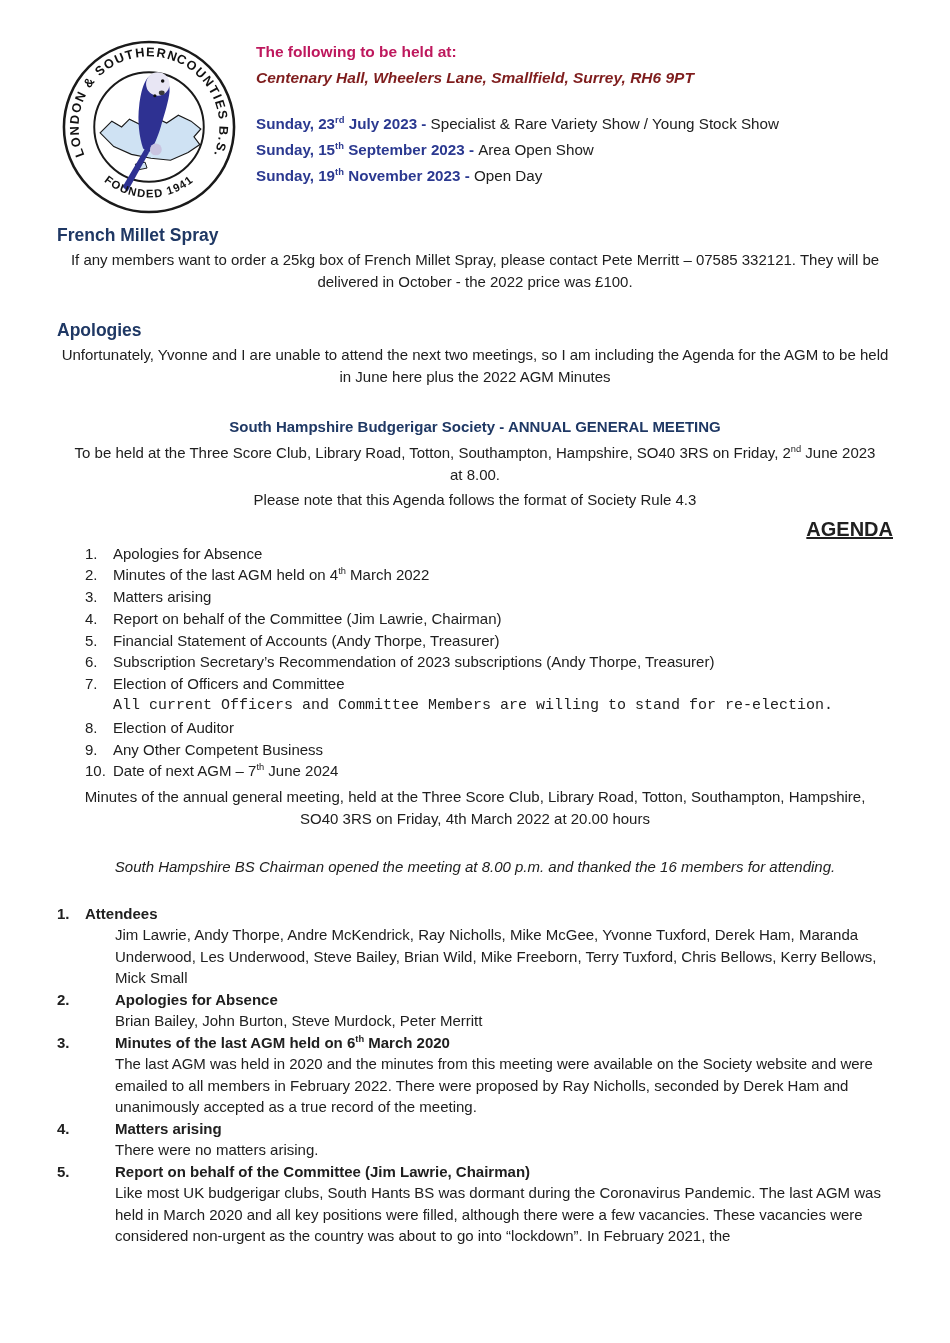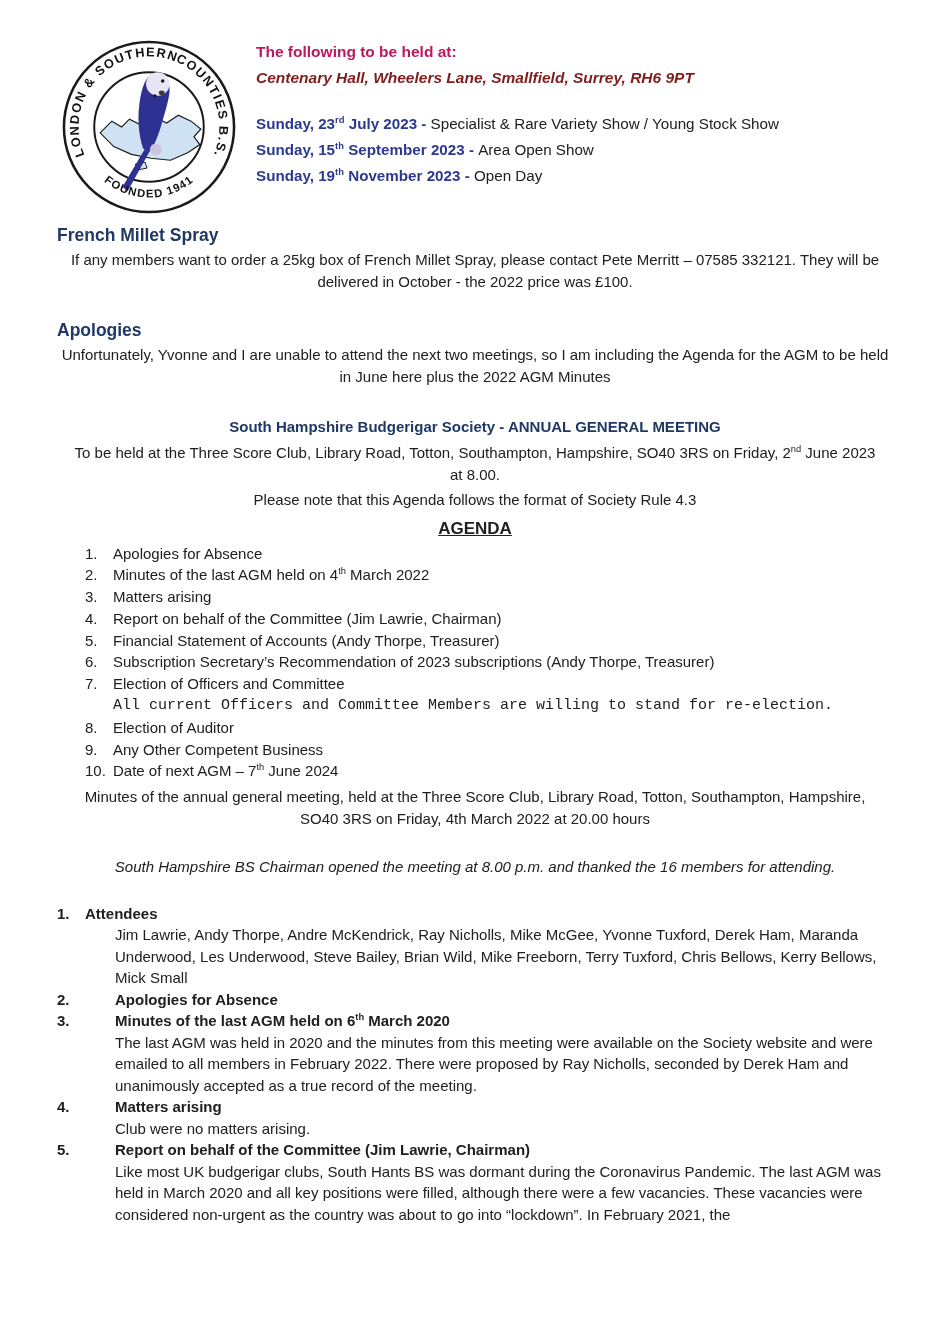--- a/index.html
+++ b/index.html
@@ -32,21 +32,21 @@
   sup, .sup { vertical-align: super; font-size: 0.62em; line-height: 0; }
 
   .sec-h { font-size: 17.5px; line-height: 23px; font-weight: bold; color:#1F3864; margin: 0; }
   .sec-millet { margin-top: 9px; }
   .sec-apologies { margin-top: 27px; }
 
   .body-p { font-size: 15px; line-height: 21.5px; margin: 2px 0 0 0; color:#202020;text-align:center; }
 
   .center-h { text-align:center; font-size: 15px; line-height: 23px; font-weight:bold; color:#1F3864; margin: 28px 0 0 0; }
   .center-p { text-align:center; font-size: 15px; line-height: 21.5px; margin: 4px 12px 0 12px; }
-  .agenda-title { text-align:center; font-size: 17px; font-weight:bold; text-decoration: underline; margin-top: 7px; line-height: 22px; }
+  .agenda-title { text-align:right; font-size: 20px; font-weight:bold; text-decoration: underline; margin-top: 7px; line-height: 22px; }
 
   .agenda-list { margin-top: 3px; padding-left: 28px; }
   .arow { display:flex; font-size:15px; line-height:21.8px; }
   .anum { width:28px; flex:none; }
   .atext { flex:1; }
   .asub { margin-left:28px; font-size:15px; line-height:21.8px;font-family:Liberation Mono, monospace; }
 
   .minutes-heading { margin-top: 23px; }
   .opening-p { margin-top: 27px; font-style: italic; }
 
@@ -179,34 +179,35 @@
       <span class="mnum">1.</span>
       <div class="mcontent">
         <div class="mtitle">Attendees</div>
         <div class="mbody">Jim Lawrie, Andy Thorpe, Andre McKendrick, Ray Nicholls, Mike McGee, Yvonne Tuxford, Derek Ham, Maranda Underwood, Les Underwood, Steve Bailey, Brian Wild, Mike Freeborn, Terry Tuxford, Chris Bellows, Kerry Bellows, Mick Small</div>
       </div>
     </div>
     <div class="mrow">
       <span class="mnum">2.</span>
       <div class="mcontent">
         <div class="mtitle">Apologies for Absence</div>
+        <div class="mbody">Brian Bailey, John Burton, Steve Murdock, Peter Merritt</div>
       </div>
     </div>
     <div class="mrow">
       <span class="mnum">3.</span>
       <div class="mcontent">
         <div class="mtitle"><span>Minutes of the last AGM held on 6</span><span class="sup">th</span><span> March 2020</span></div>
         <div class="mbody">The last AGM was held in 2020 and the minutes from this meeting were available on the Society website and were emailed to all members in February 2022. There were proposed by Ray Nicholls, seconded by Derek Ham and unanimously accepted as a true record of the meeting.</div>
       </div>
     </div>
     <div class="mrow">
       <span class="mnum">4.</span>
       <div class="mcontent">
         <div class="mtitle">Matters arising</div>
-        <div class="mbody">Club were no matters arising.</div>
+        <div class="mbody">There were no matters arising.</div>
       </div>
     </div>
     <div class="mrow">
       <span class="mnum">5.</span>
       <div class="mcontent">
         <div class="mtitle">Report on behalf of the Committee (Jim Lawrie, Chairman)</div>
         <div class="mbody">Like most UK budgerigar clubs, South Hants BS was dormant during the Coronavirus Pandemic. The last AGM was held in March 2020 and all key positions were filled, although there were a few vacancies. These vacancies were considered non-urgent as the country was about to go into “lockdown”. In February 2021, the</div>
       </div>
     </div>
   </div>

